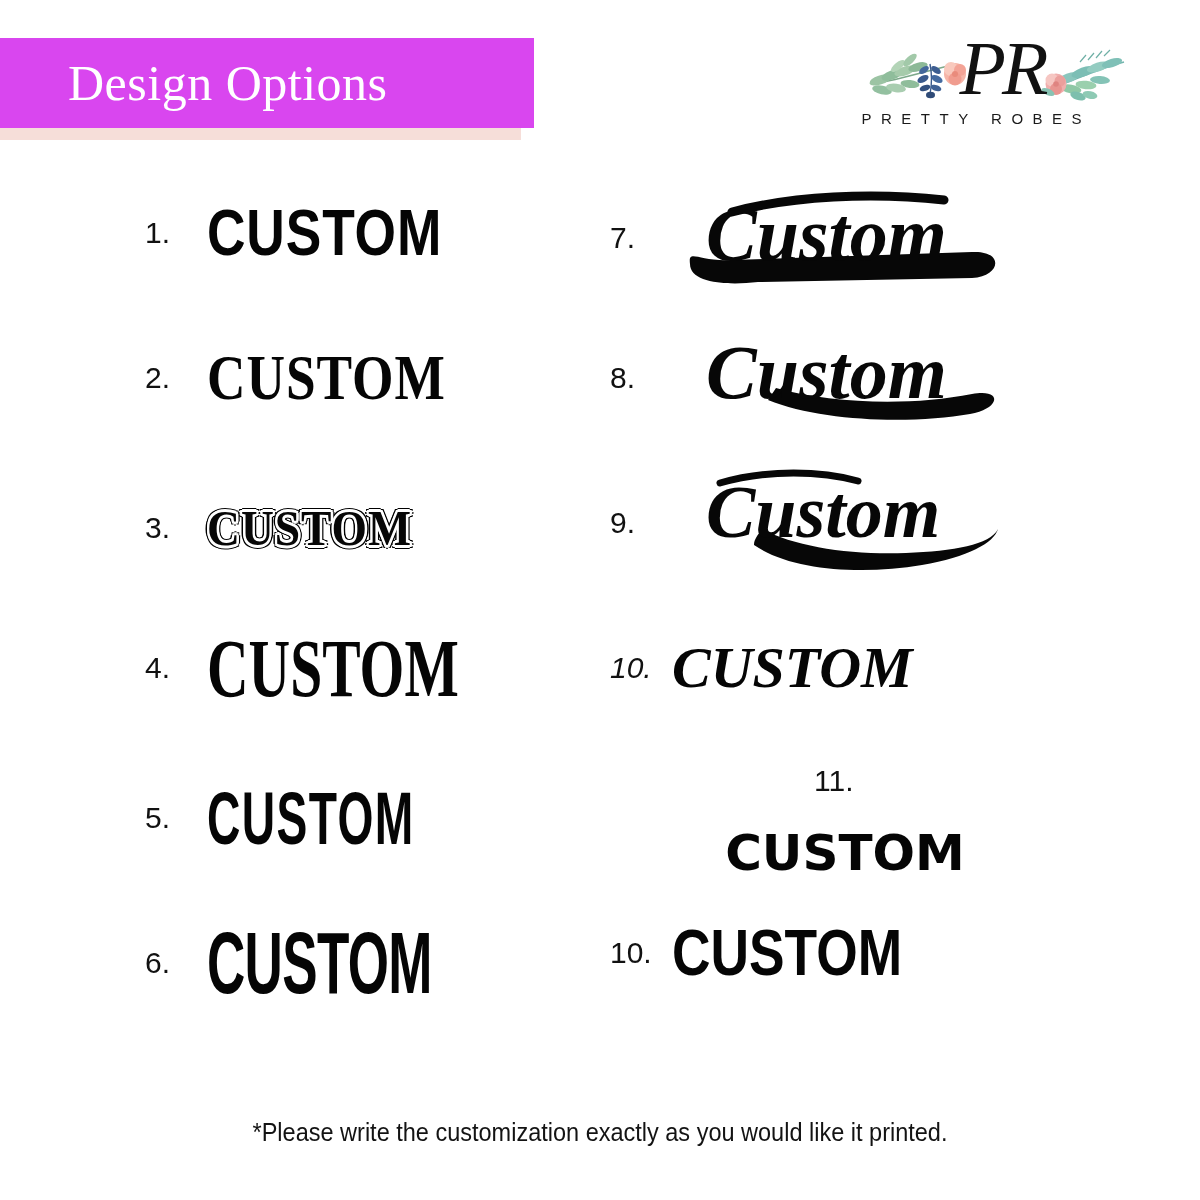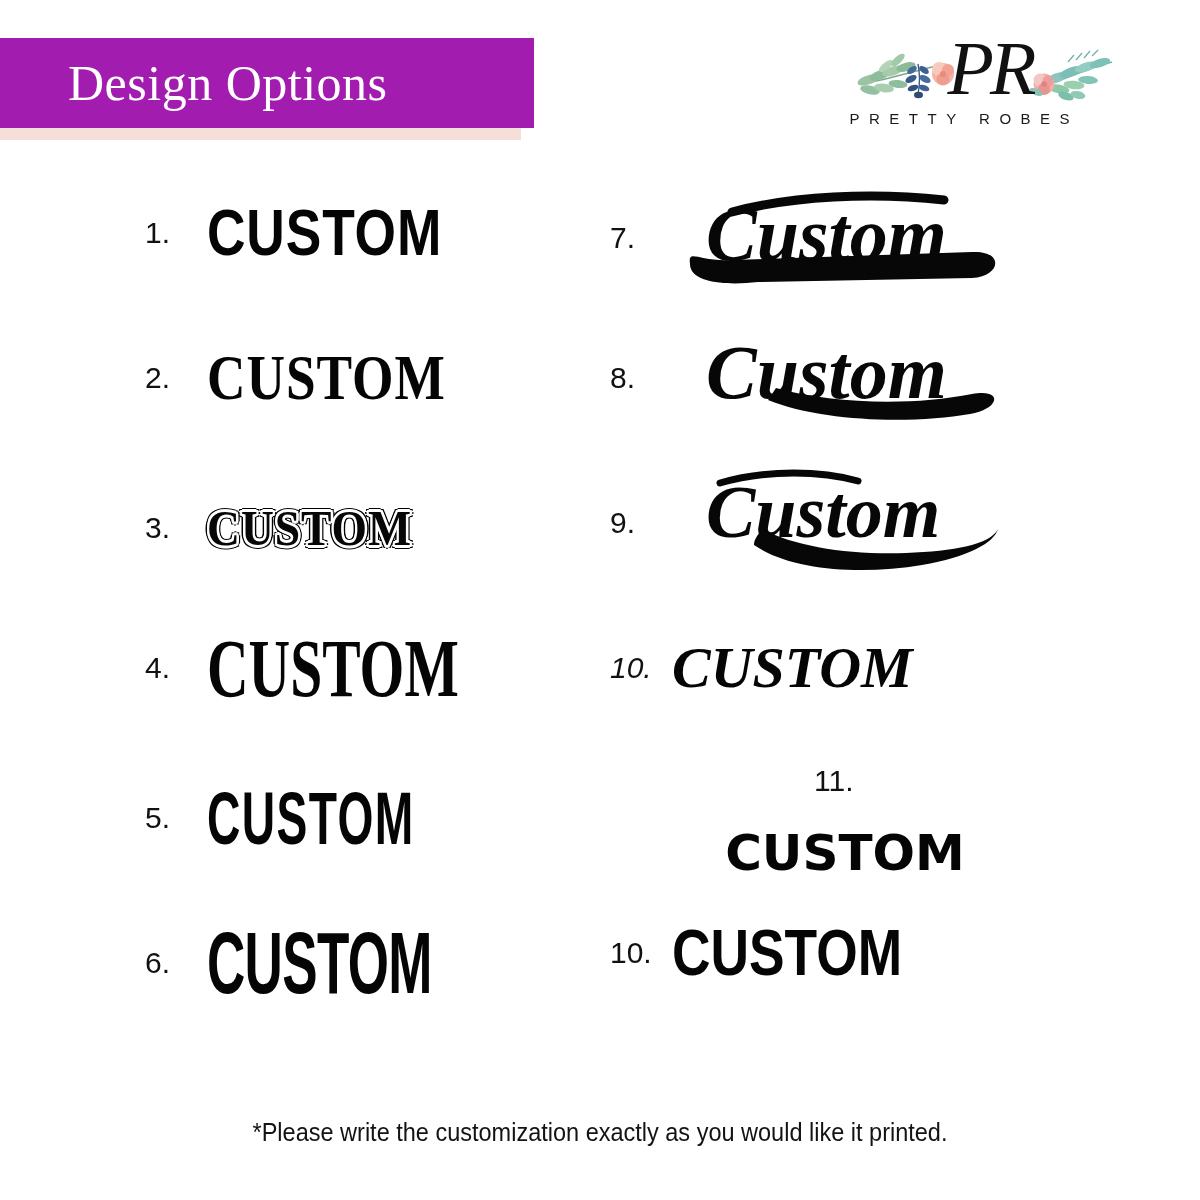--- a/index.html
+++ b/index.html
@@ -29,38 +29,38 @@
     width: 521px;
     height: 88px;
     background: #f6ded9;
   }
   .banner {
     position: absolute;
     left: 0;
     top: 38px;
     width: 534px;
     height: 90px;
-    background: #a21caf;
+    background: #d946ef;
     display: flex;
     align-items: center;
   }
   .banner-title {
     color: #ffffff;
     font-family: "Liberation Serif", "DejaVu Serif", serif;
     font-size: 50px;
     font-weight: 400;
     letter-spacing: 0.5px;
     margin-left: 68px;
     line-height: 1;
   }
 
   
   .logo {
     position: absolute;
-    right: 60px;
+    right: 48px;
     top: 22px;
     width: 300px;
     height: 120px;
   }
   .logo-art {
     position: absolute;
     top: 0; left: 0;
     width: 300px;
     height: 92px;
   }

